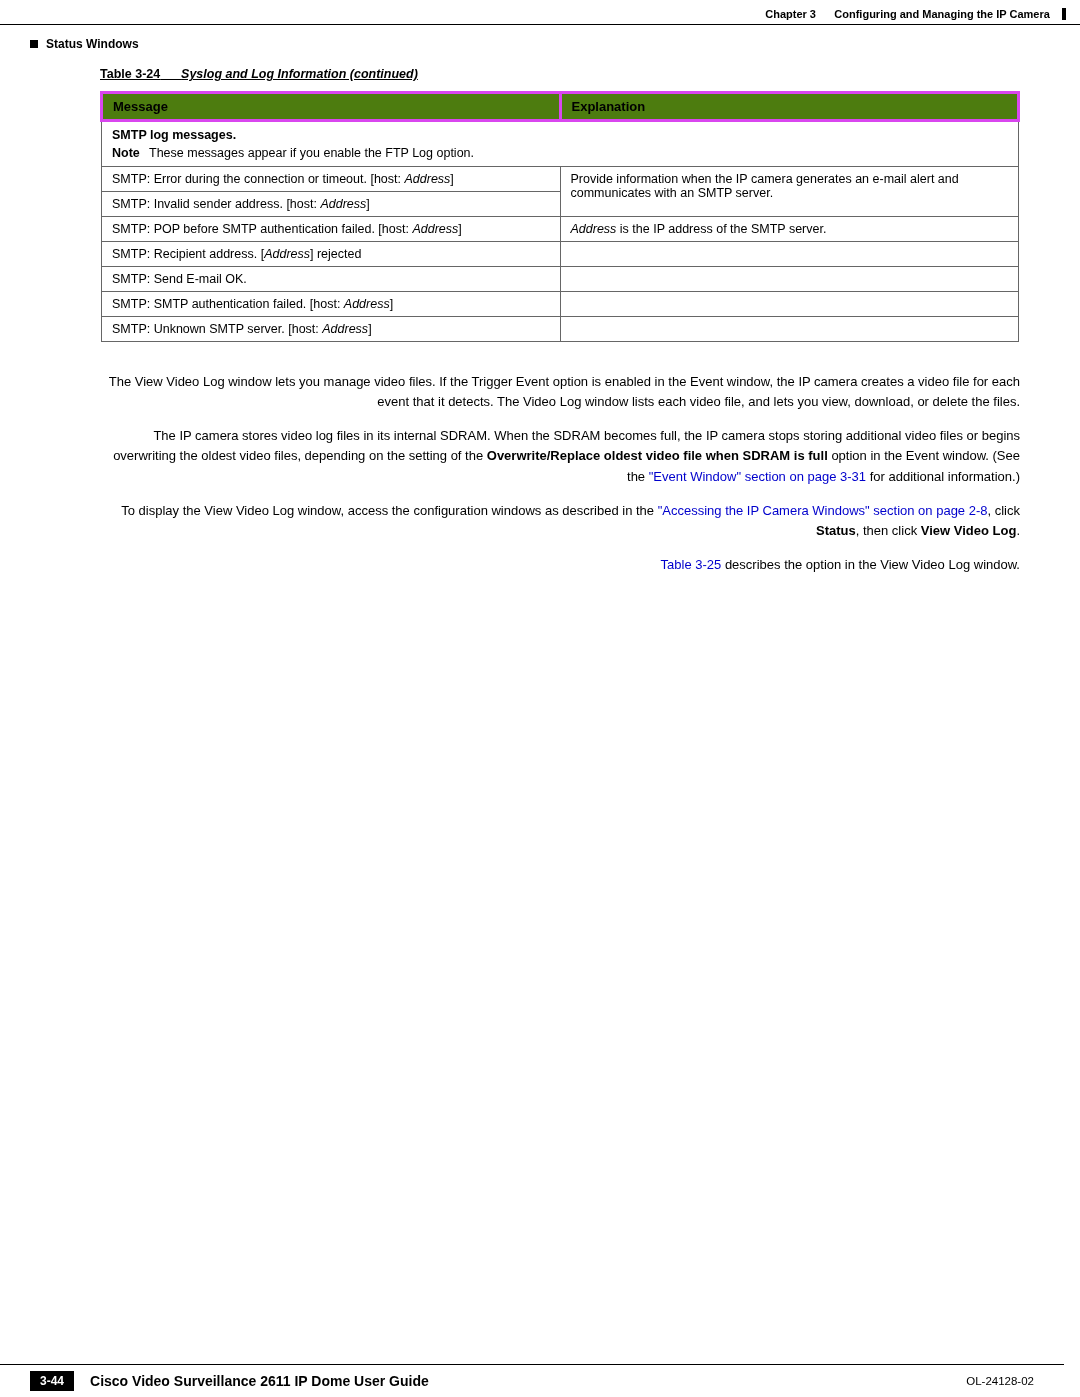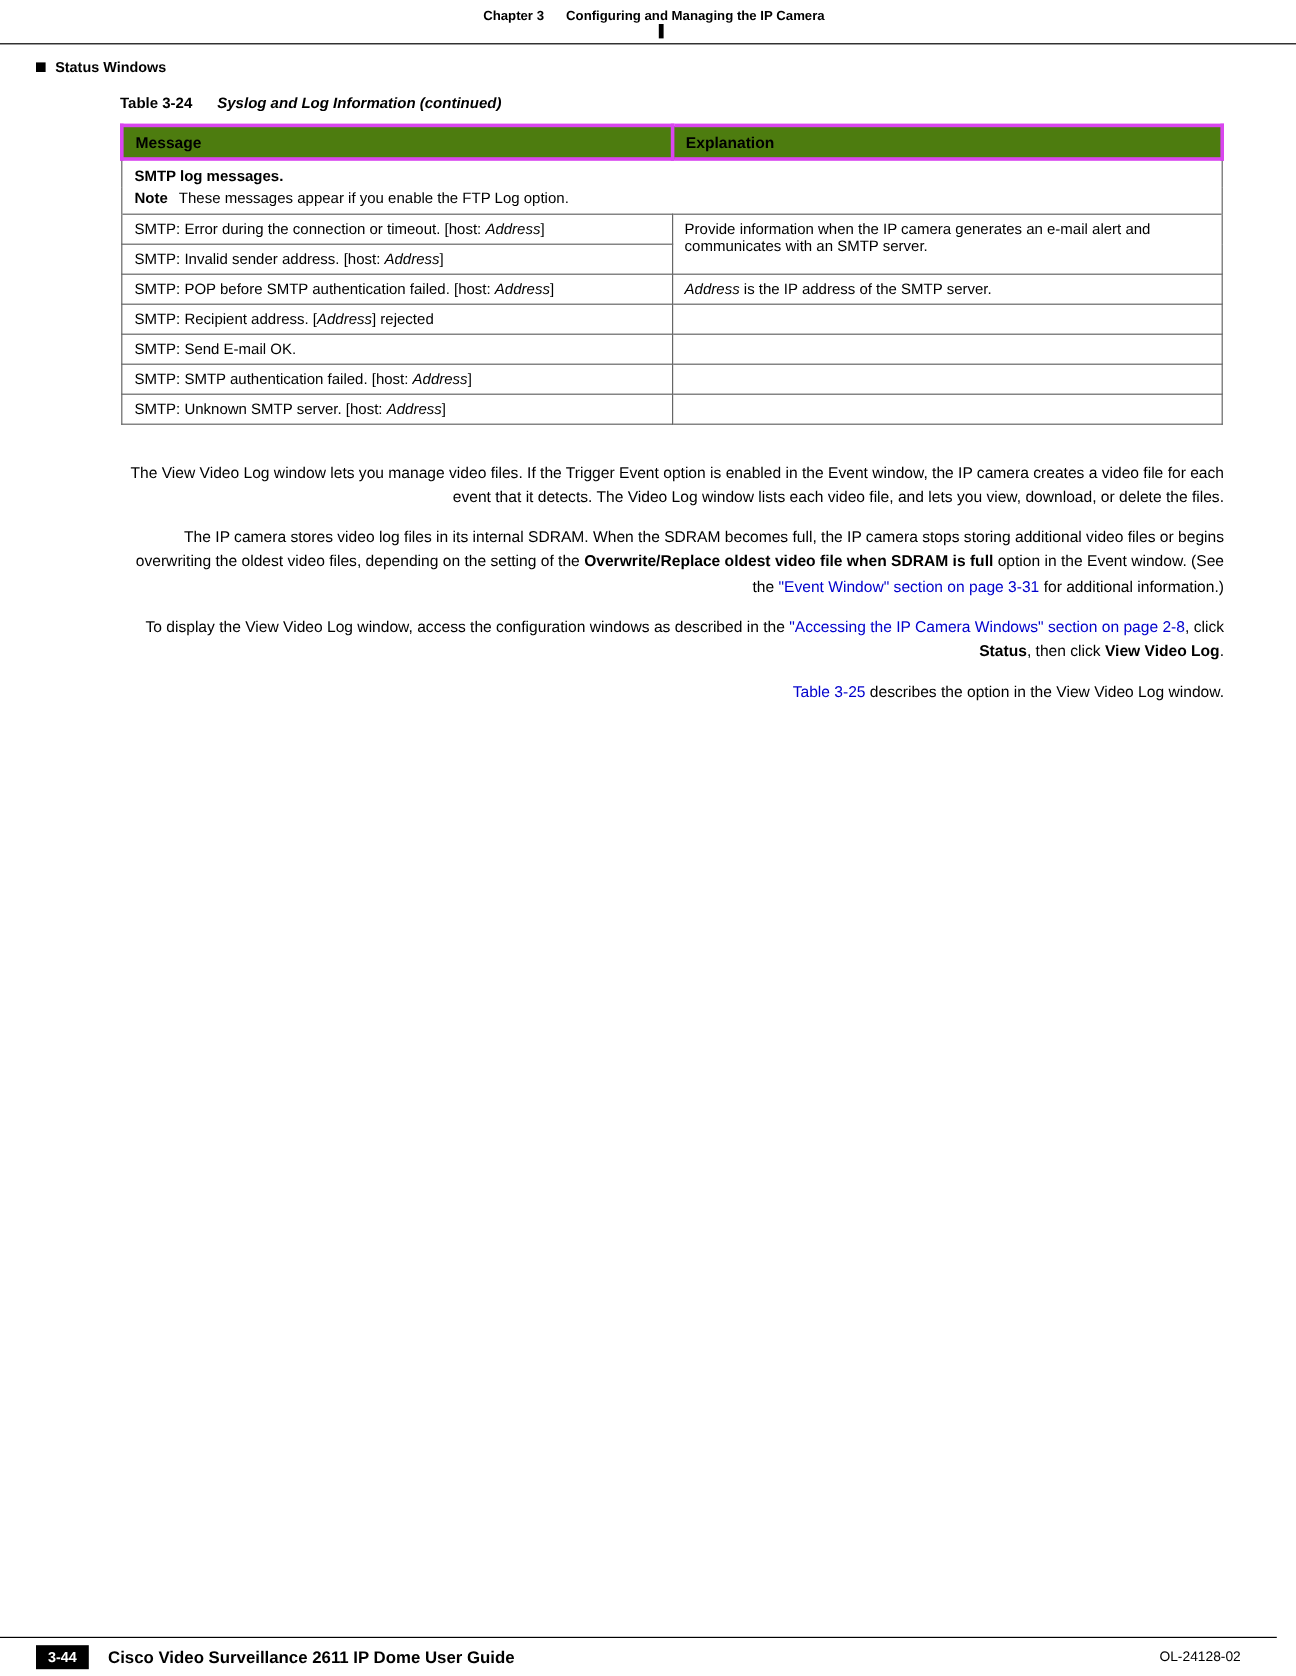--- a/index.html
+++ b/index.html
@@ -11,25 +11,23 @@
       color: #000;
       width: 1080px;
       min-height: 1397px;
       position: relative;
     }
 
     
     .page-header {
       display: flex;
       justify-content: flex-end;
-      align-items: center;
       padding: 8px 14px 4px 30px;
       border-bottom: 1px solid #000;
       margin-bottom: 6px;
-      flex-direction: column;
     }
 
     .header-chapter {
       font-size: 11px;
       color: #000;
     }
 
     .header-chapter span {
       font-weight: bold;
     }
@@ -66,20 +64,21 @@
       padding: 10px 60px 20px 100px;
     }
 
     
     .table-title {
       font-size: 12.5px;
       font-style: italic;
       font-weight: bold;
       margin-bottom: 10px;
       padding-left: 0;
+      text-decoration: underline;
     }
 
     .table-title .table-number {
       font-style: normal;
       font-weight: bold;
     }
 
     .data-table {
       width: 100%;
       border-collapse: collapse;

